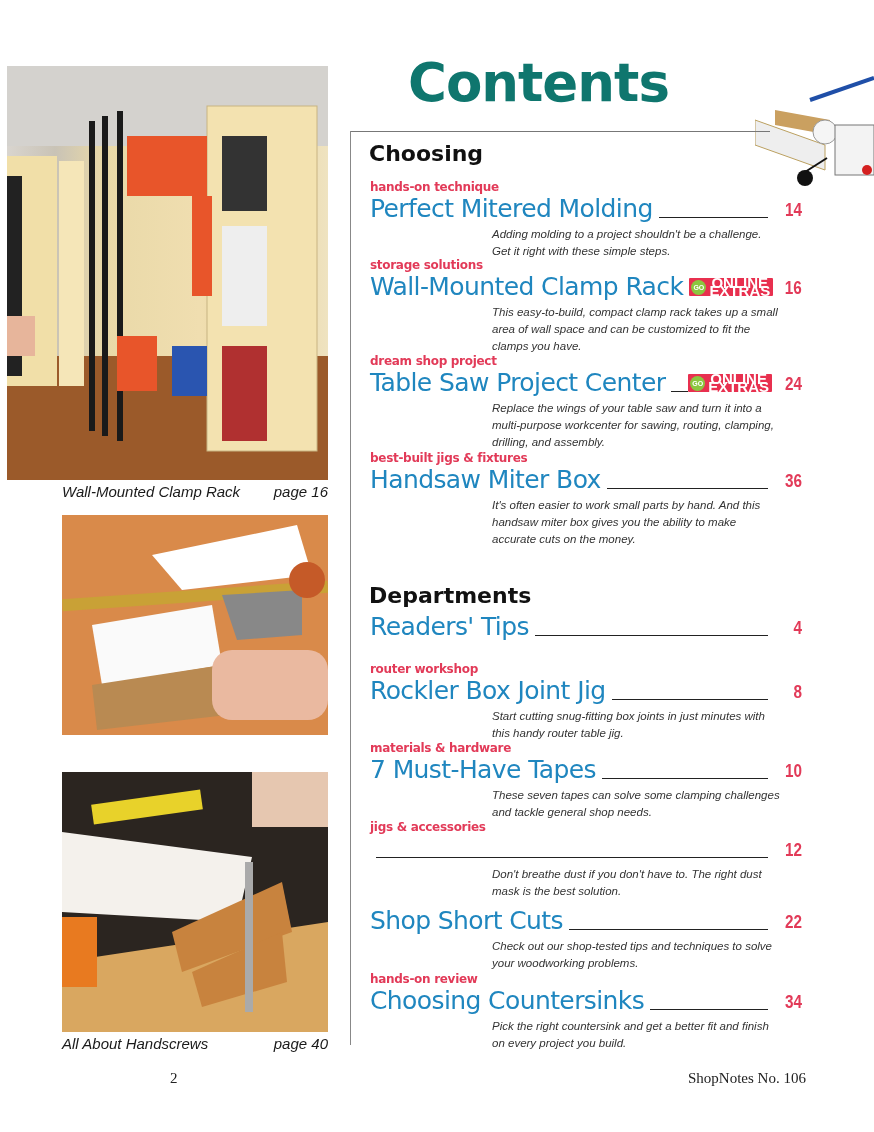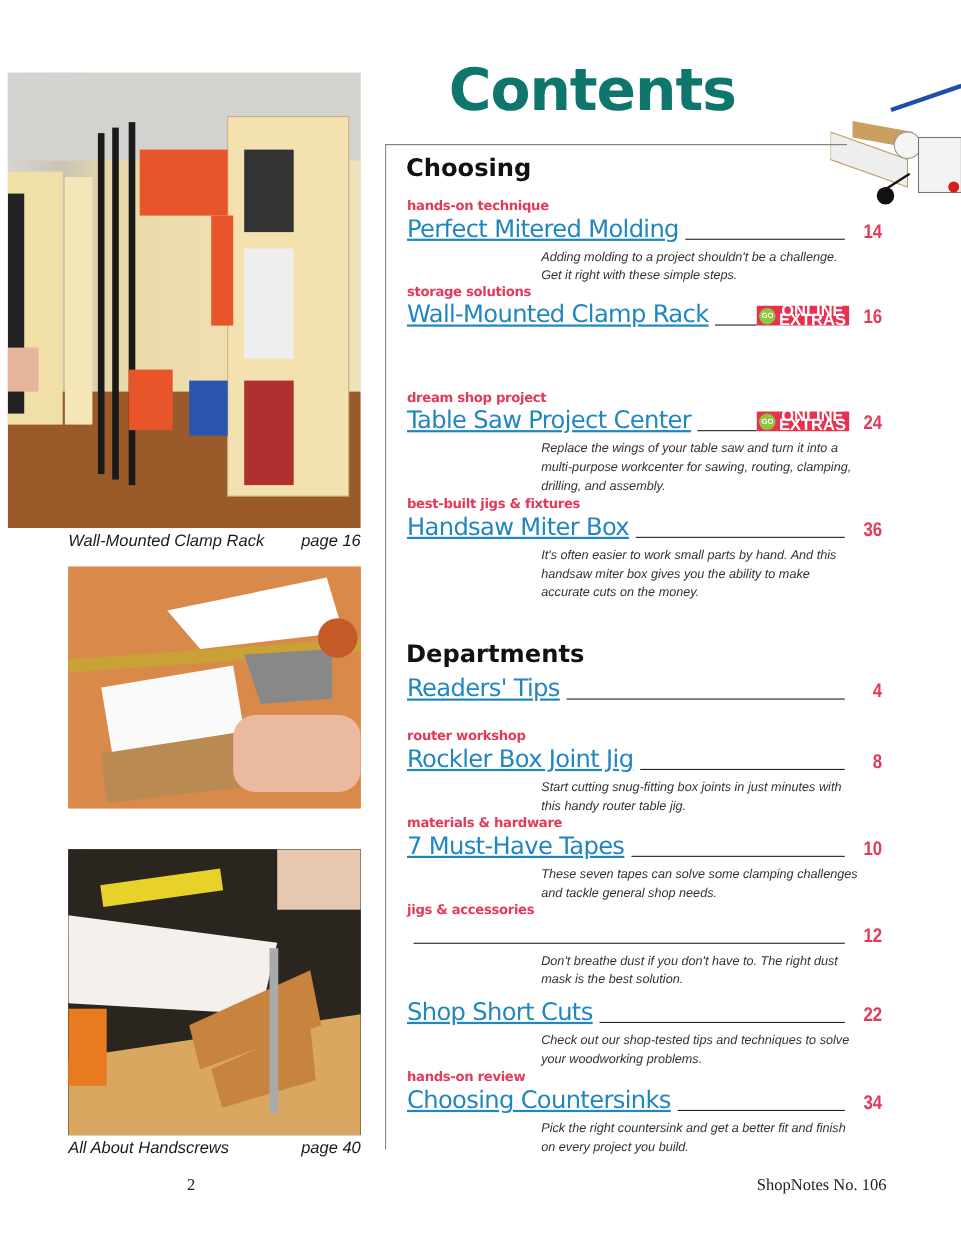--- a/index.html
+++ b/index.html
@@ -22,21 +22,21 @@
   .side-rule { position: absolute; left: 350px; width: 1px; background: #888; }
 
   .section-head {
     position: absolute; left: 369px; font-family: "DejaVu Sans", sans-serif;
     font-weight: bold; font-size: 22px; color: #111;
   }
   .entry { position: absolute; left: 370px; width: 432px; }
   .kicker { font-family: "DejaVu Sans", sans-serif; font-weight: bold; font-size: 12px; color: #e23a58; line-height: 14px; letter-spacing: -0.3px; }
   .kicker.ital { }
   .title-row { display: flex; align-items: flex-end; height: 28px; }
-  .title { font-family: "DejaVu Sans", sans-serif; font-size: 22px; color: #1f86bf; line-height: 26px; white-space: nowrap; letter-spacing: -0.6px; text-decoration: underline; }
+  .title { font-family: "DejaVu Sans", sans-serif; font-size: 25px; color: #1f86bf; line-height: 26px; white-space: nowrap; letter-spacing: -0.6px; }
   .leader { flex: 1; border-bottom: 1.5px solid #222; margin: 0 4px 4px 6px; height: 1px; }
   .badge {
     display: flex; align-items: center; background: #e8304f; height: 18px; padding: 0 3px 0 2px;
     margin: 0 0 4px -4px; border-radius: 1px;
   }
   .badge .go { width: 15px; height: 15px; border-radius: 50%; background: #8cc63f; color: #fff; font-size: 7px; font-weight: bold; display: flex; align-items: center; justify-content: center; margin-right: 3px; }
   .badge .txt { color: #fff; font-weight: bold; font-size: 15px; line-height: 8px; text-align: center; }
   .pagenum { font-family: "Liberation Sans", sans-serif; font-weight: bold; font-size: 18px; color: #e23a58; width: 30px; text-align: right; line-height: 24px; transform: scaleX(0.85); transform-origin: right; }
   .desc { margin-left: 122px; width: 290px; font-style: italic; font-size: 11.5px; line-height: 17px; color: #333; margin-top: 4px; }
 
@@ -146,20 +146,21 @@
   <div class="kicker">storage solutions</div>
   <div class="title-row">
     <span class="title">Wall-Mounted Clamp Rack</span>
     <span class="leader"></span>
     <span class="badge">
       <span class="go">GO</span>
       <span class="txt"><span>ONLINE</span><br><span>EXTRAS</span></span>
     </span>
     <span class="pagenum">16</span>
   </div>
+  <div class="desc">This easy-to-build, compact clamp rack takes up a small area of wall space and can be customized to fit the clamps you have.</div>
 </div>
 
 <div class="entry" style="top:354px;">
   <div class="kicker">dream shop project</div>
   <div class="title-row">
     <span class="title">Table Saw Project Center</span>
     <span class="leader"></span>
     <span class="badge">
       <span class="go">GO</span>
       <span class="txt"><span>ONLINE</span><br><span>EXTRAS</span></span>

